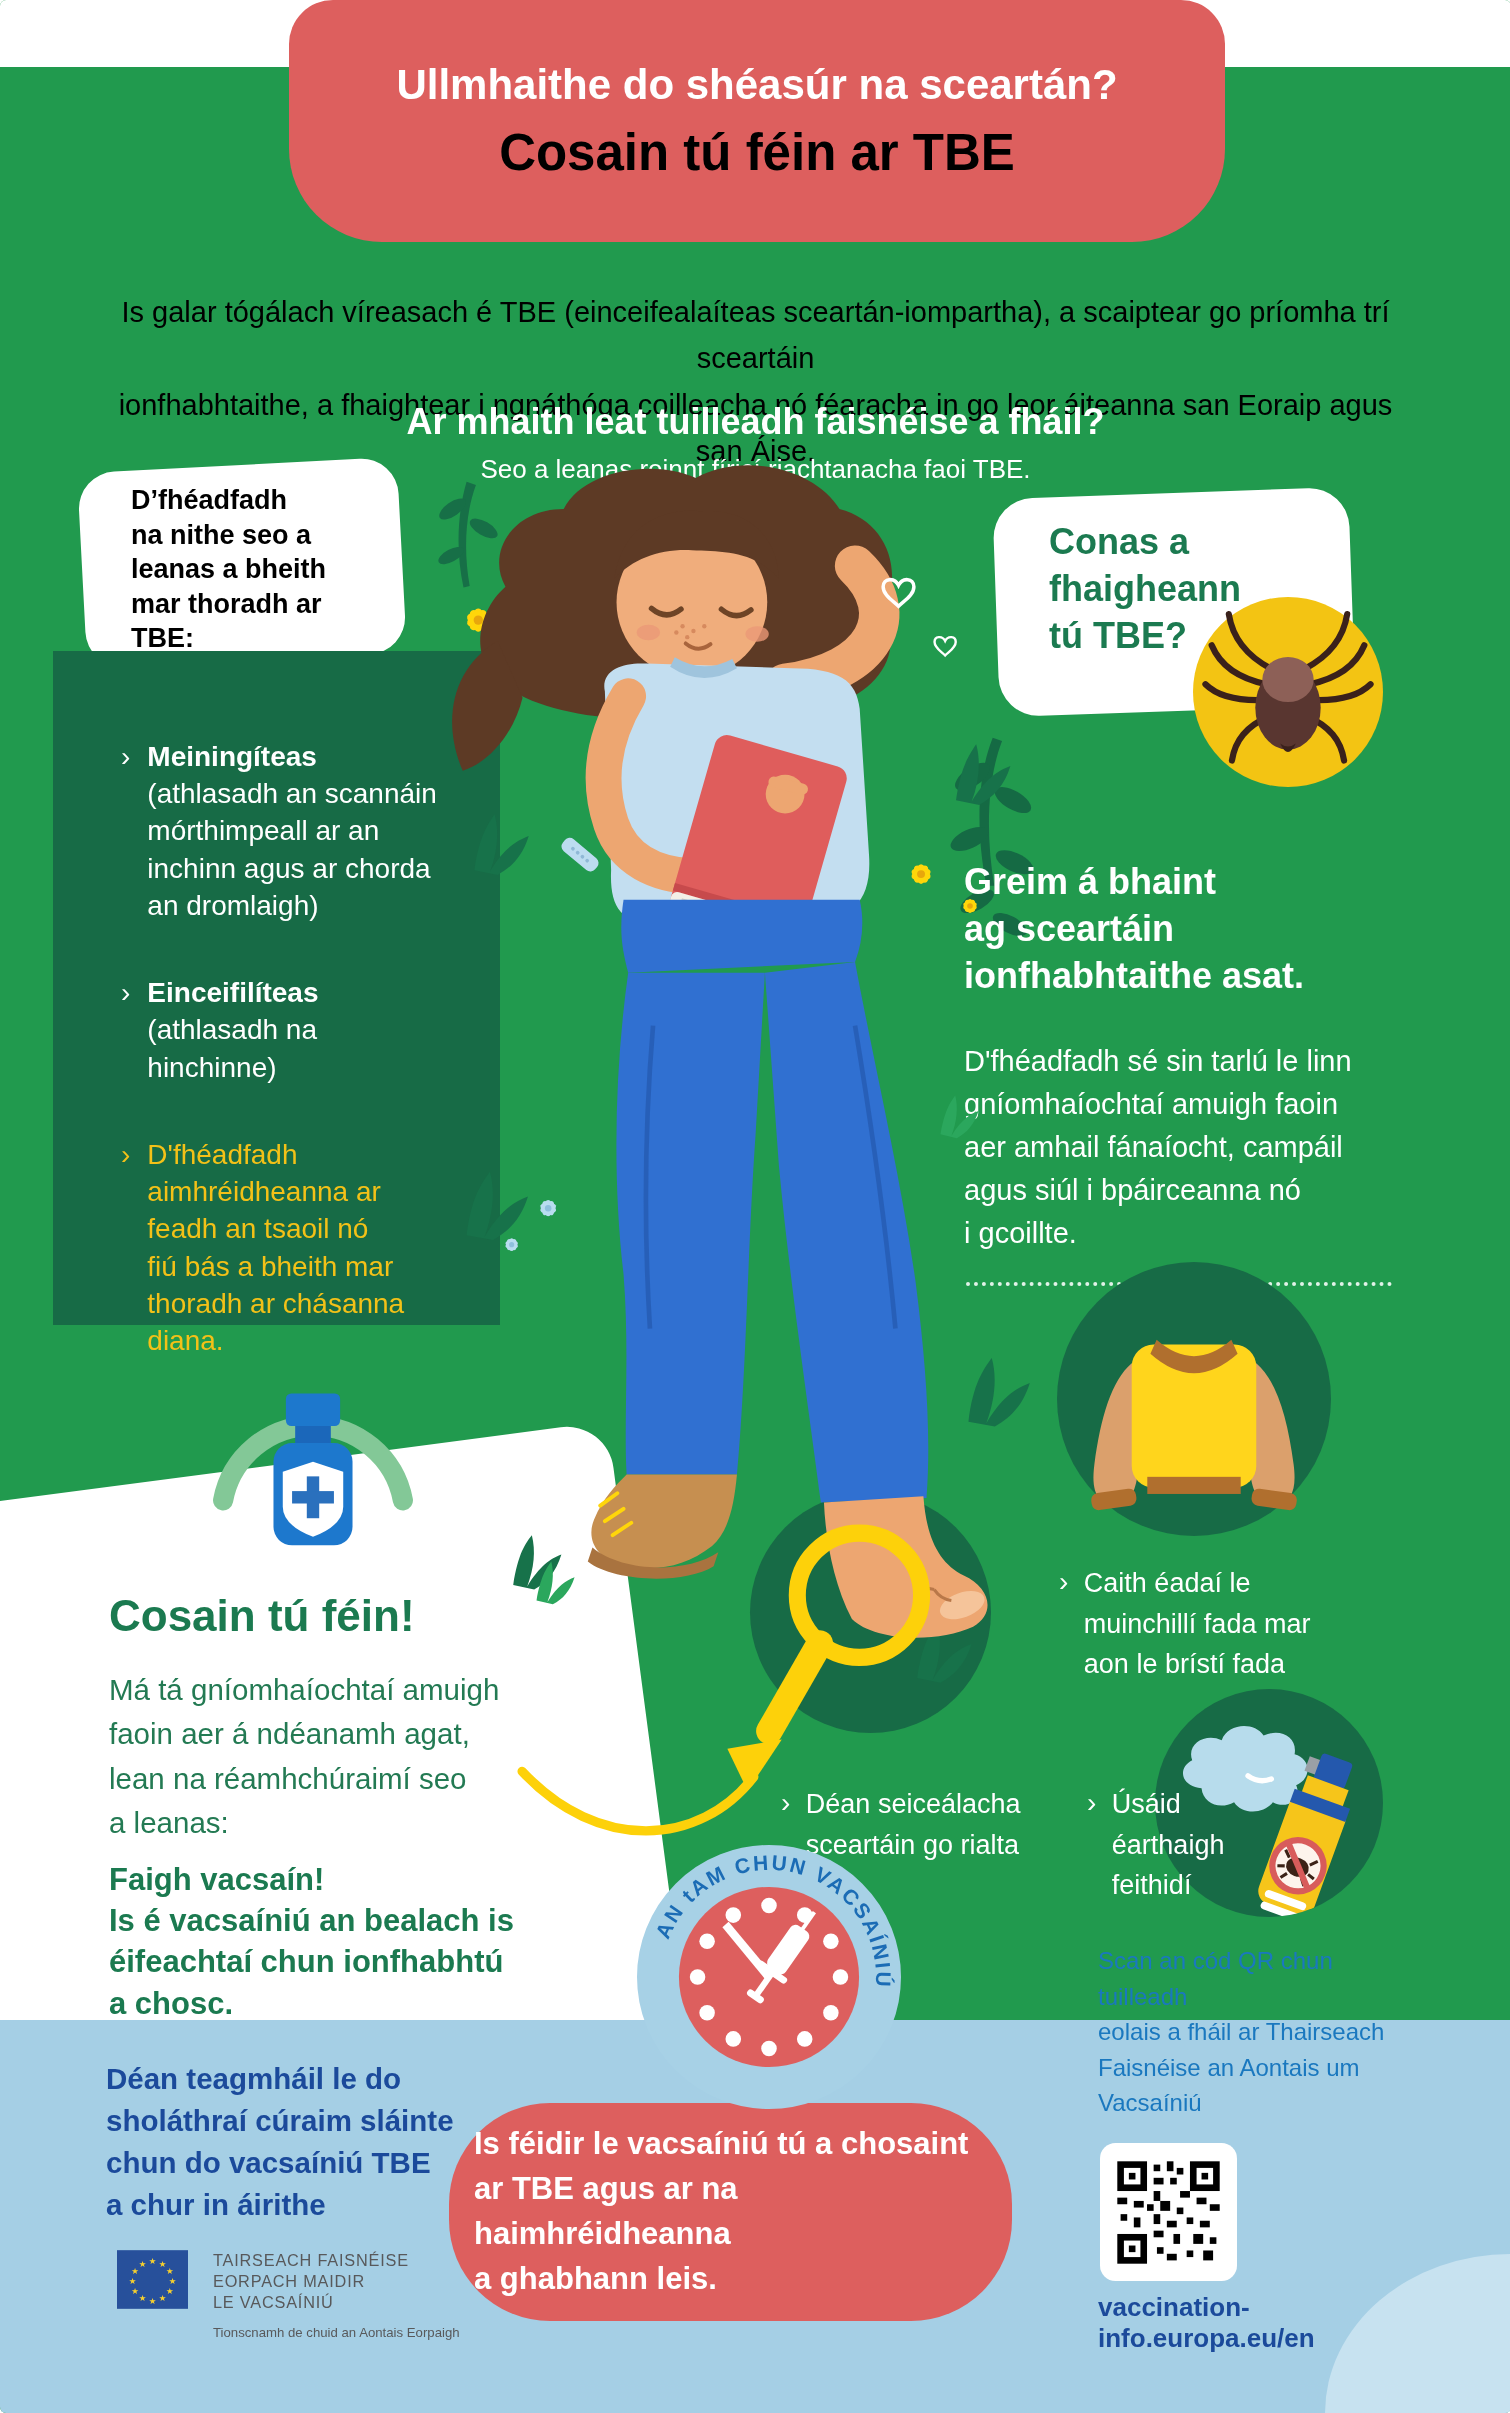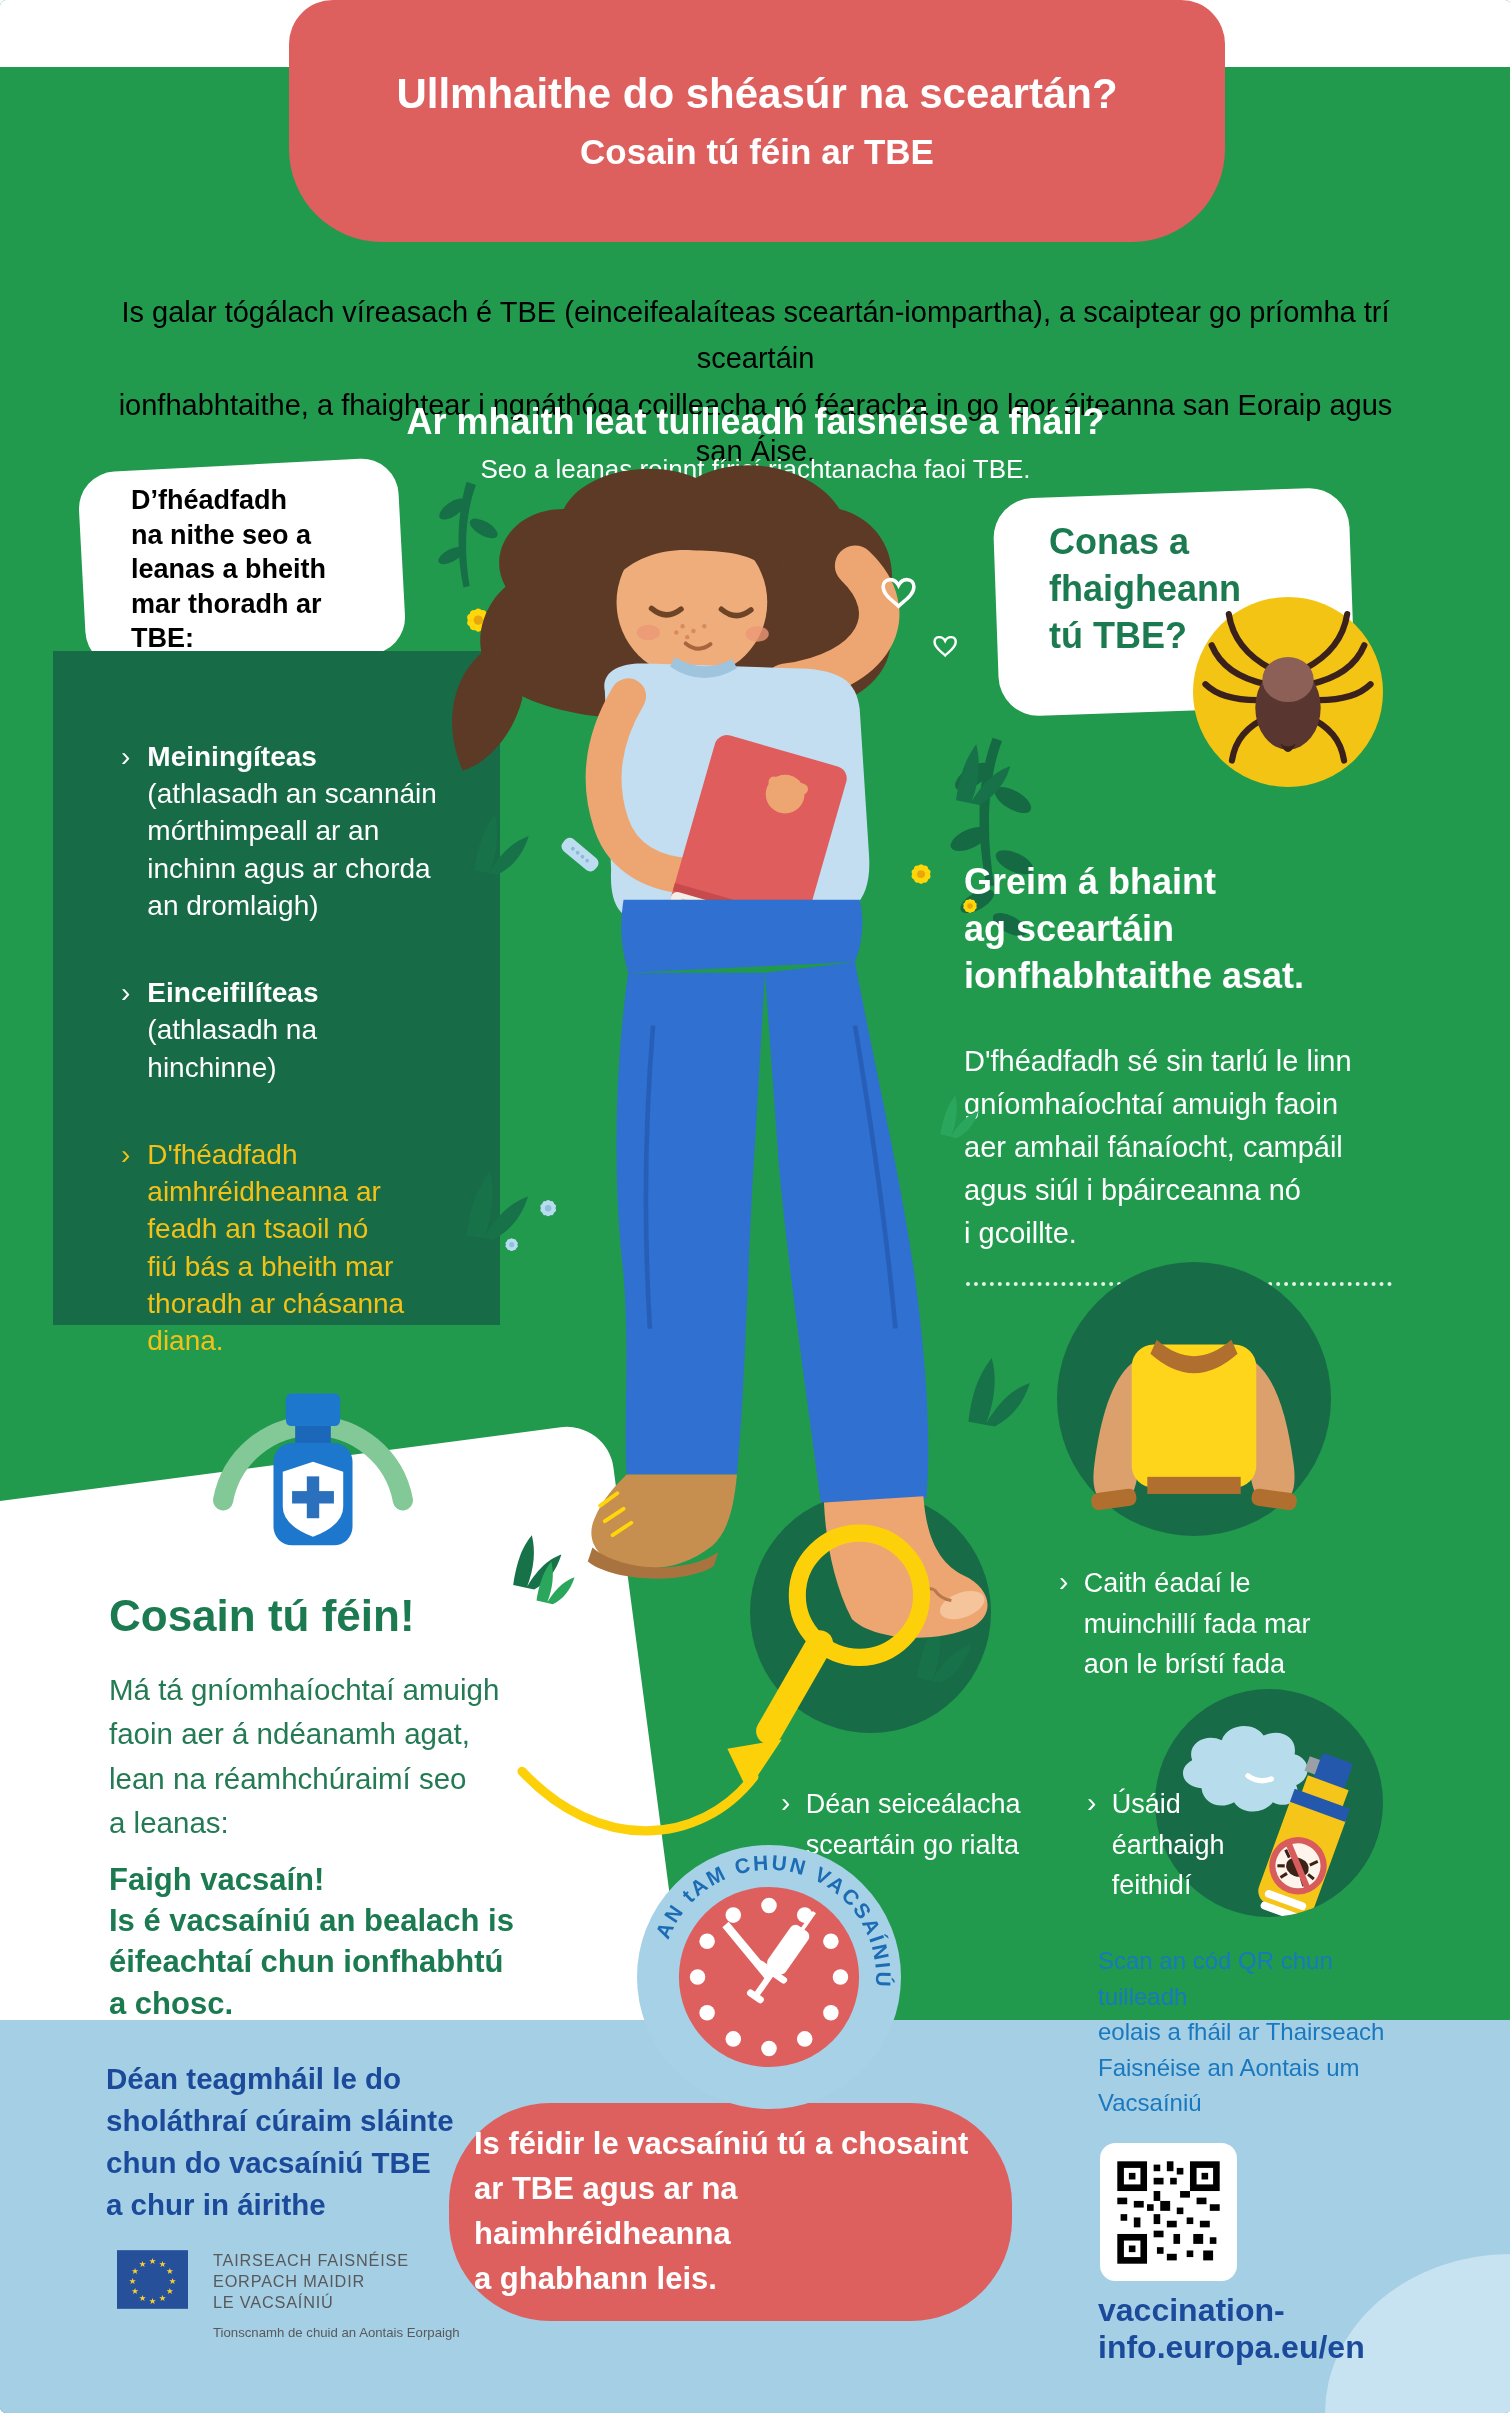--- a/index.html
+++ b/index.html
@@ -8,21 +8,21 @@
           font-family:"Liberation Sans", sans-serif;border-radius:6px;}
   .abs{position:absolute;}
   .pre{white-space:pre-line;}
 
   
   .top-band{left:0;top:0;width:1511px;height:67px;background:#ffffff;}
   .header-bubble{left:289px;top:0;width:936px;height:242px;background:#dd5f5e;
     border-radius:44px 44px 93px 93px;display:flex;flex-direction:column;align-items:center;
     justify-content:center;gap:14px;}
   .title1{color:#fff;font-weight:bold;font-size:42px;}
-  .title2{color:#ffffff;font-weight:bold;font-size:35px;text-align:center;}
+  .title2{color:#000000;font-weight:bold;font-size:51px;text-align:center;}
 
   .intro{left:95px;top:289px;width:1321px;color:#000000;font-size:29px;line-height:1.6;
     text-align:center;font-weight:500;}
   .q-head{left:0;top:401px;width:1511px;text-align:center;color:#fff;font-weight:bold;font-size:36px;}
   .q-sub{left:0;top:454px;width:1511px;text-align:center;color:#fff;font-size:26px;}
 
   
   .bubble-left{left:82px;top:465px;width:320px;height:196px;background:#fff;border-radius:37px;
     transform:rotate(-3deg);}
   .bubble-left-txt{left:131px;top:483px;width:256px;color:#000000;font-weight:bold;font-size:27px;
@@ -62,21 +62,21 @@
   
   .bottom-band{left:0;top:2020px;width:1511px;height:393px;background:#a5cfe5;}
   .corner{right:0;bottom:0;width:186px;height:159px;background:#c7e2f0;border-top-left-radius:100%;}
   .contact{left:106px;top:2058px;width:373px;color:#1b4a9b;font-weight:bold;font-size:29.5px;line-height:1.42;}
   .claim-bubble{left:449px;top:2103px;width:563px;height:218px;background:#dd5f5e;border-radius:101px;
     display:flex;align-items:center;justify-content:center;}
   .claim-txt{color:#fff;font-weight:bold;font-size:31px;line-height:1.45;text-align:left;width:513px;}
   .qr-caption{left:1098px;top:1943px;width:326px;color:#1a78bf;font-size:24px;line-height:1.48;font-weight:500;}
   .qr-box{left:1100px;top:2143px;width:137px;height:138px;background:#fff;border-radius:15.5px;
     display:flex;align-items:center;justify-content:center;}
-  .url{left:1098px;top:2292px;width:357px;color:#1b4a9b;font-weight:bold;font-size:32px;}
+  .url{left:1098px;top:2292px;width:357px;color:#1b4a9b;font-weight:bold;font-size:26px;}
   .eu-block{left:117px;top:2250px;display:flex;gap:25px;align-items:flex-start;}
   .eu-lines{color:#58595b;font-size:16.3px;line-height:1.3;letter-spacing:0.8px;font-weight:500;}
   .eu-sub{color:#58595b;font-size:13.2px;margin-top:11px;font-weight:400;letter-spacing:0;}
 </style>
 </head>
 <body>
 
 <div class="poster">
 
   <div class="abs top-band"></div>

